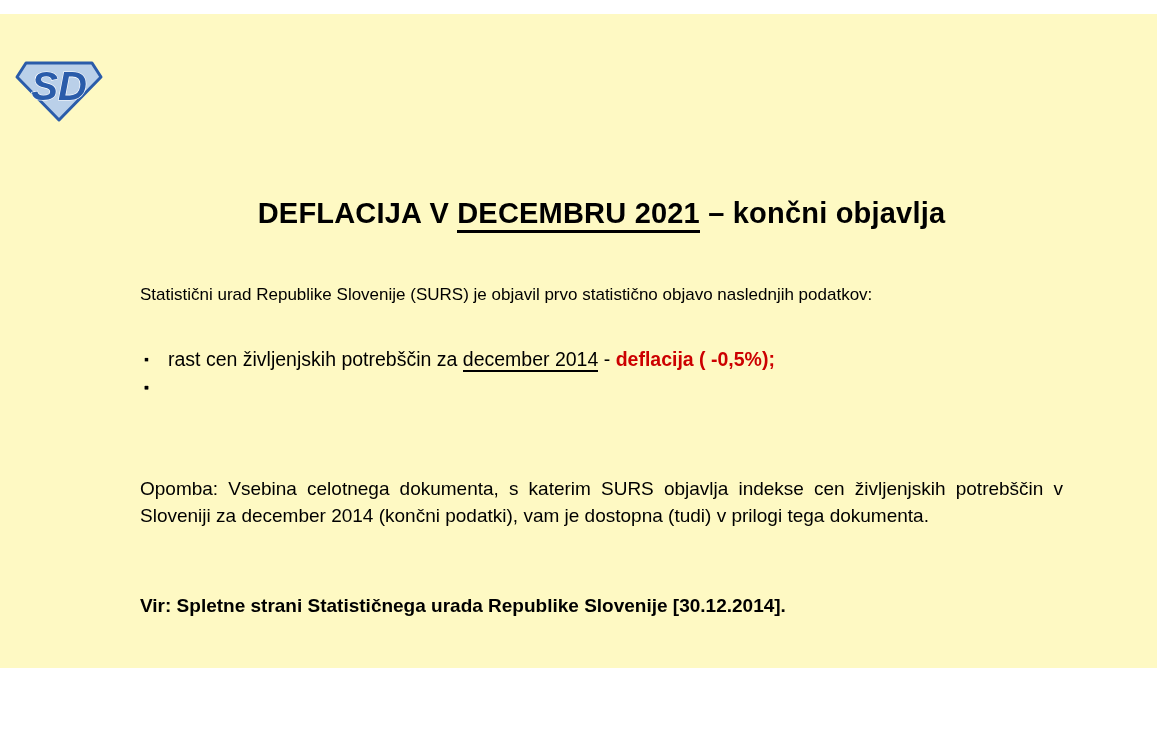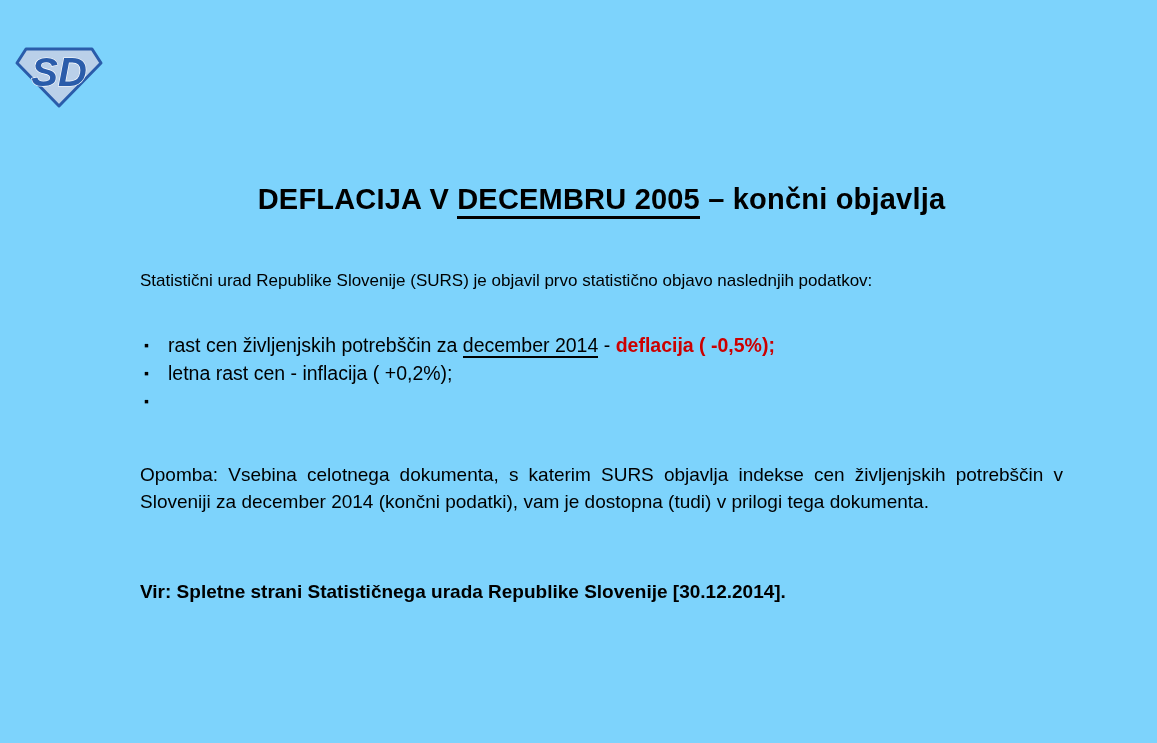--- a/index.html
+++ b/index.html
@@ -5,23 +5,24 @@
   html, body {
     margin: 0;
     padding: 0;
     background: #ffffff;
     font-family: "Liberation Sans", "DejaVu Sans", sans-serif;
     color: #000000;
   }
   .page {
     position: relative;
     width: 1157px;
-    height: 743px;
-    background: #7dd3fc;
+    height: 654px;
+    background: #fef9c3;
     overflow: hidden;
+    margin-top: 14px;
   }
   .logo {
     position: absolute;
     left: 15px;
     top: 44px;
     width: 88px;
     height: 66px;
   }
   .content {
     position: absolute;
@@ -108,31 +109,31 @@
 <div class="page">
 
   <svg class="logo" viewBox="0 0 88 66" xmlns="http://www.w3.org/2000/svg">
     <polygon points="11,5 77,5 86,19 44,62 2,19" fill="#bad0e9" stroke="#2a5caa" stroke-width="3" stroke-linejoin="round"></polygon>
     <text x="44" y="42" text-anchor="middle" font-family="Liberation Sans, sans-serif" font-size="40" font-weight="bold" font-style="italic" fill="#2a5caa" stroke="#ffffff" stroke-width="1.2" paint-order="stroke">SD</text>
   </svg>
 
   <div class="content">
 
     <h1 class="doc-title">
-      <span>DEFLACIJA V </span><span class="underlined">DECEMBRU 2005</span><span> – končni objavlja</span>
+      <span>DEFLACIJA V </span><span class="underlined">DECEMBRU 2021</span><span> – končni objavlja</span>
     </h1>
 
     <p class="intro">Statistični urad Republike Slovenije (SURS) je objavil prvo statistično objavo naslednjih podatkov:</p>
 
     <ul class="bullets">
       <li>
         <span class="bullet-marker">▪</span><span>rast cen življenjskih potrebščin za </span><span class="u-inline">december 2014</span><span> - </span><span class="highlight-red" id="deflation-value" style="color: rgb(204, 0, 0);">deflacija ( -0,5%);</span>
       </li>
       <li>
-        <span class="bullet-marker">▪</span><span>letna rast cen - inflacija ( +0,2%);</span>
+        <span class="bullet-marker">▪</span>
       </li>
       <li>
         <span class="bullet-marker">▪</span>
       </li>
     </ul>
 
     <p class="note">Opomba: Vsebina celotnega dokumenta, s katerim SURS objavlja indekse cen življenjskih potrebščin v Sloveniji za december 2014 (končni podatki), vam je dostopna (tudi) v prilogi tega dokumenta.</p>
 
     <p class="source">Vir: Spletne strani Statističnega urada Republike Slovenije [30.12.2014].</p>
 

